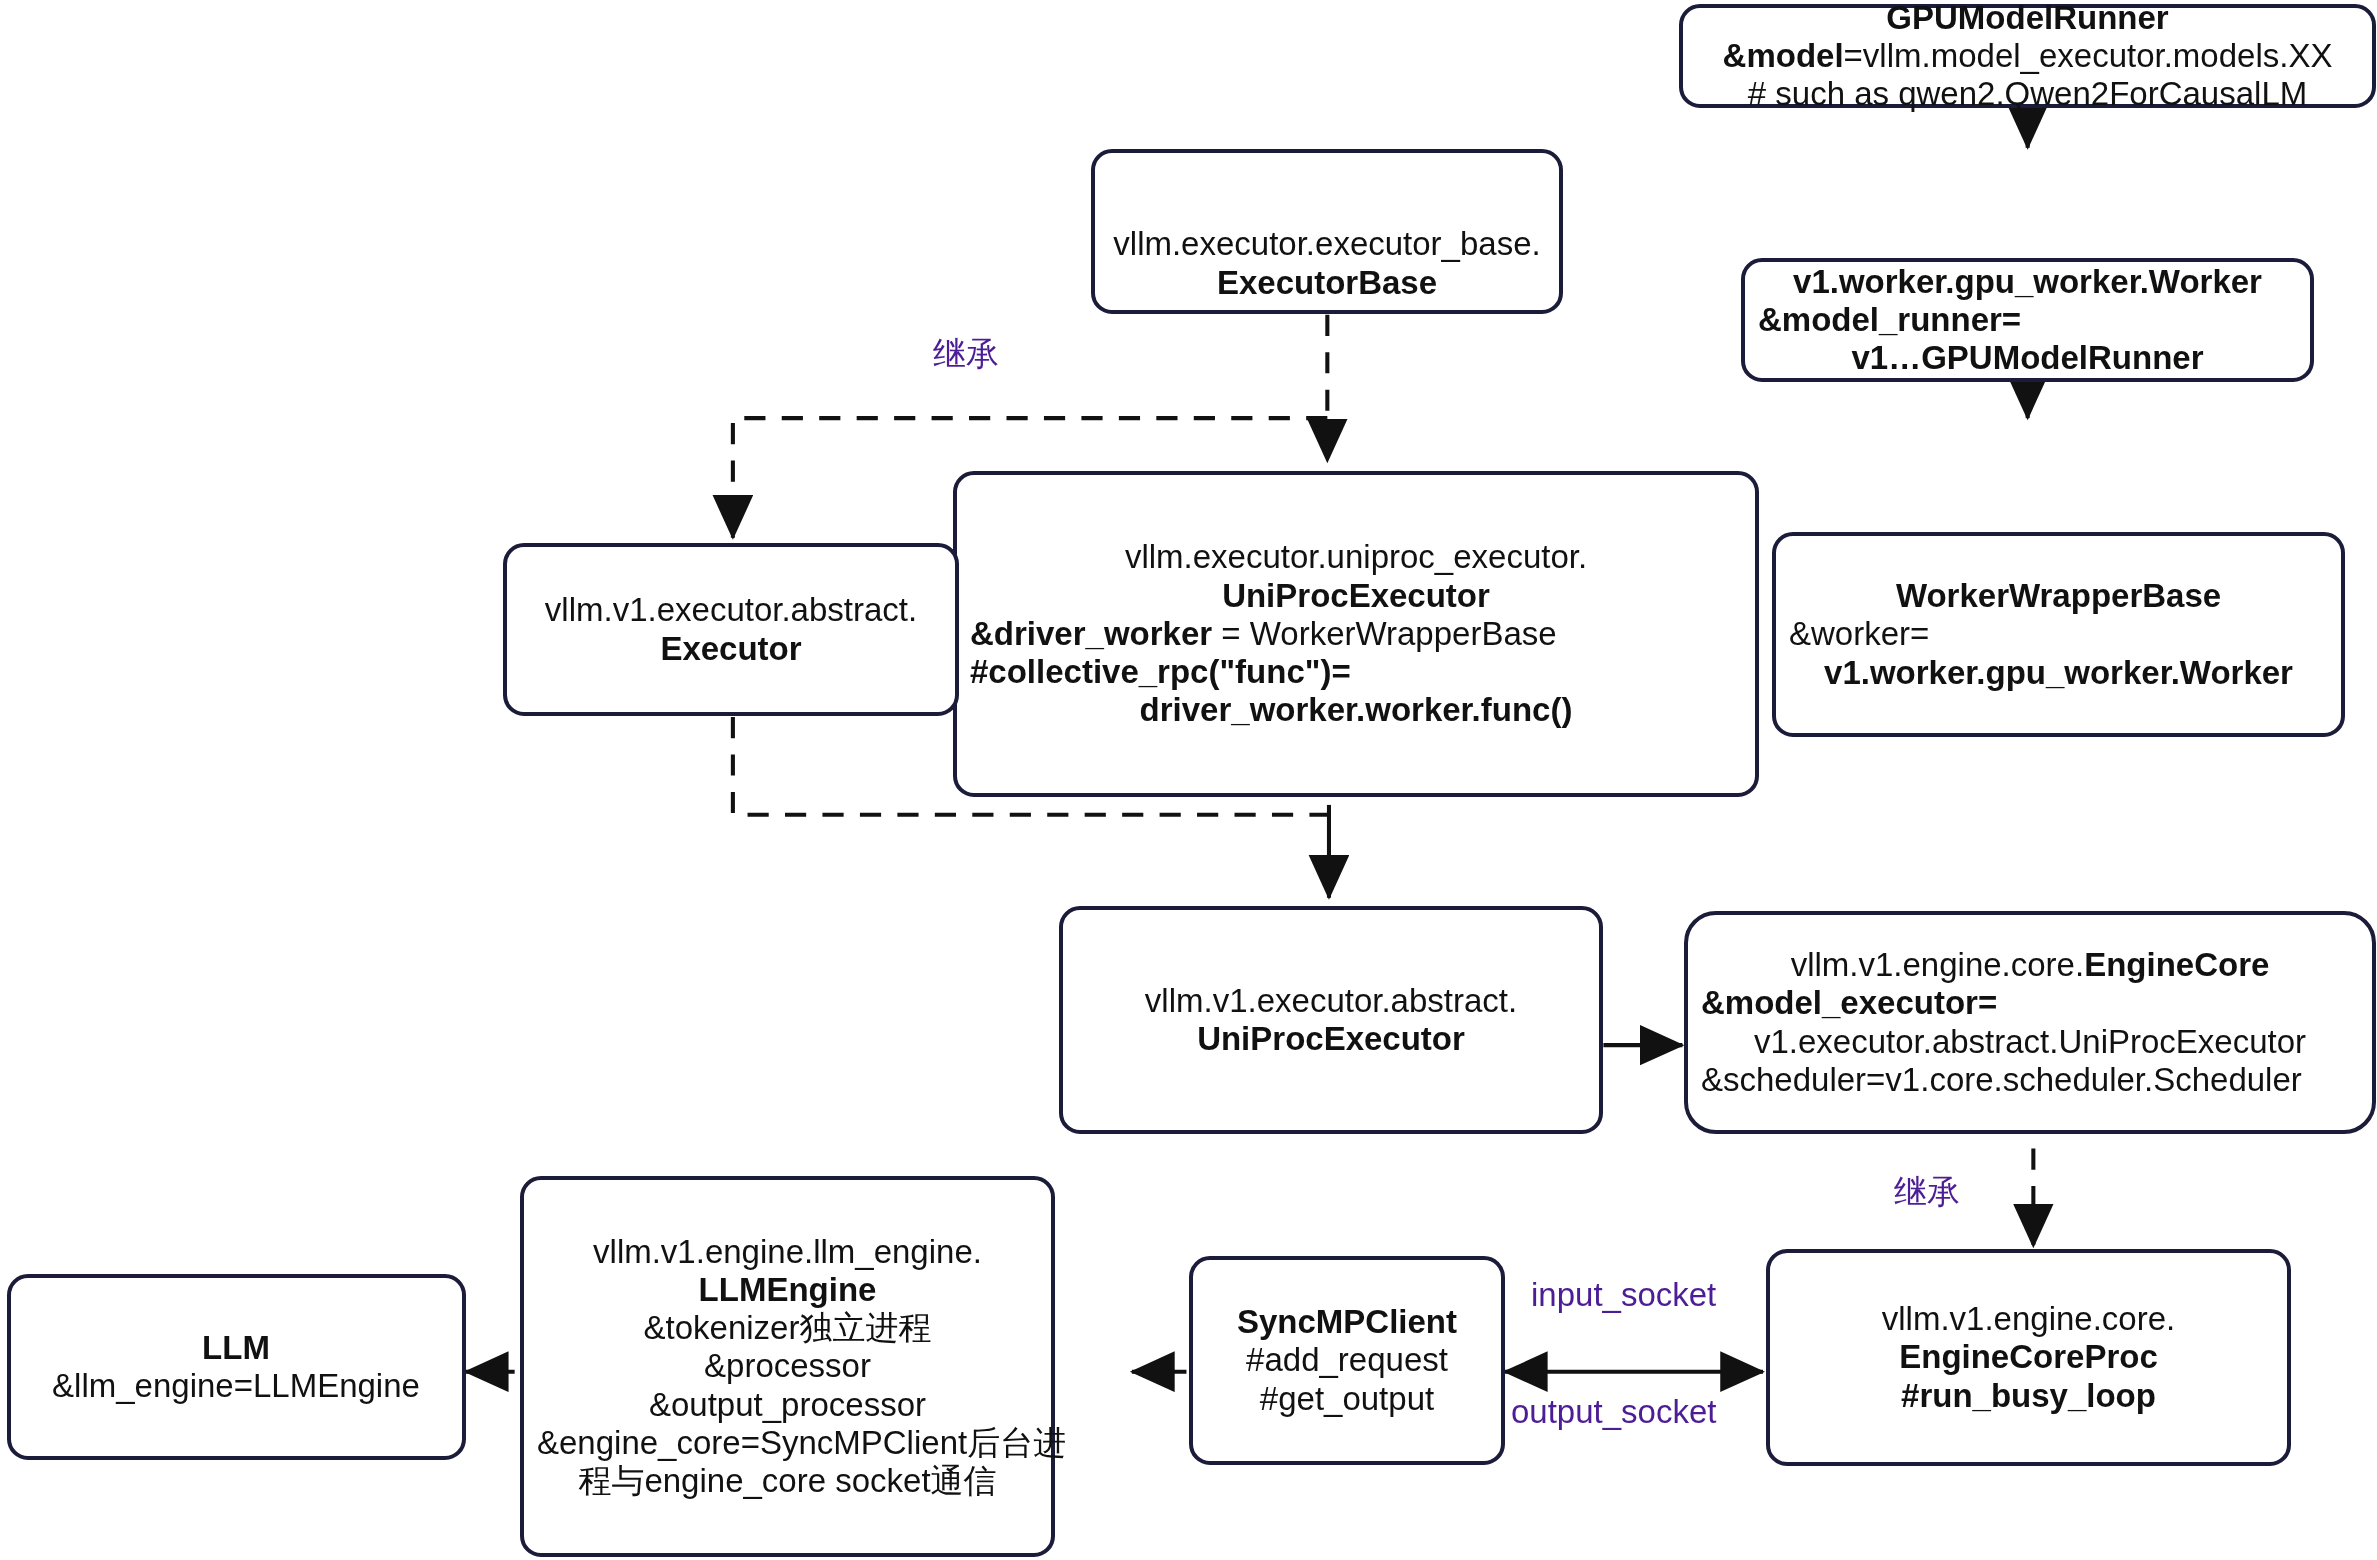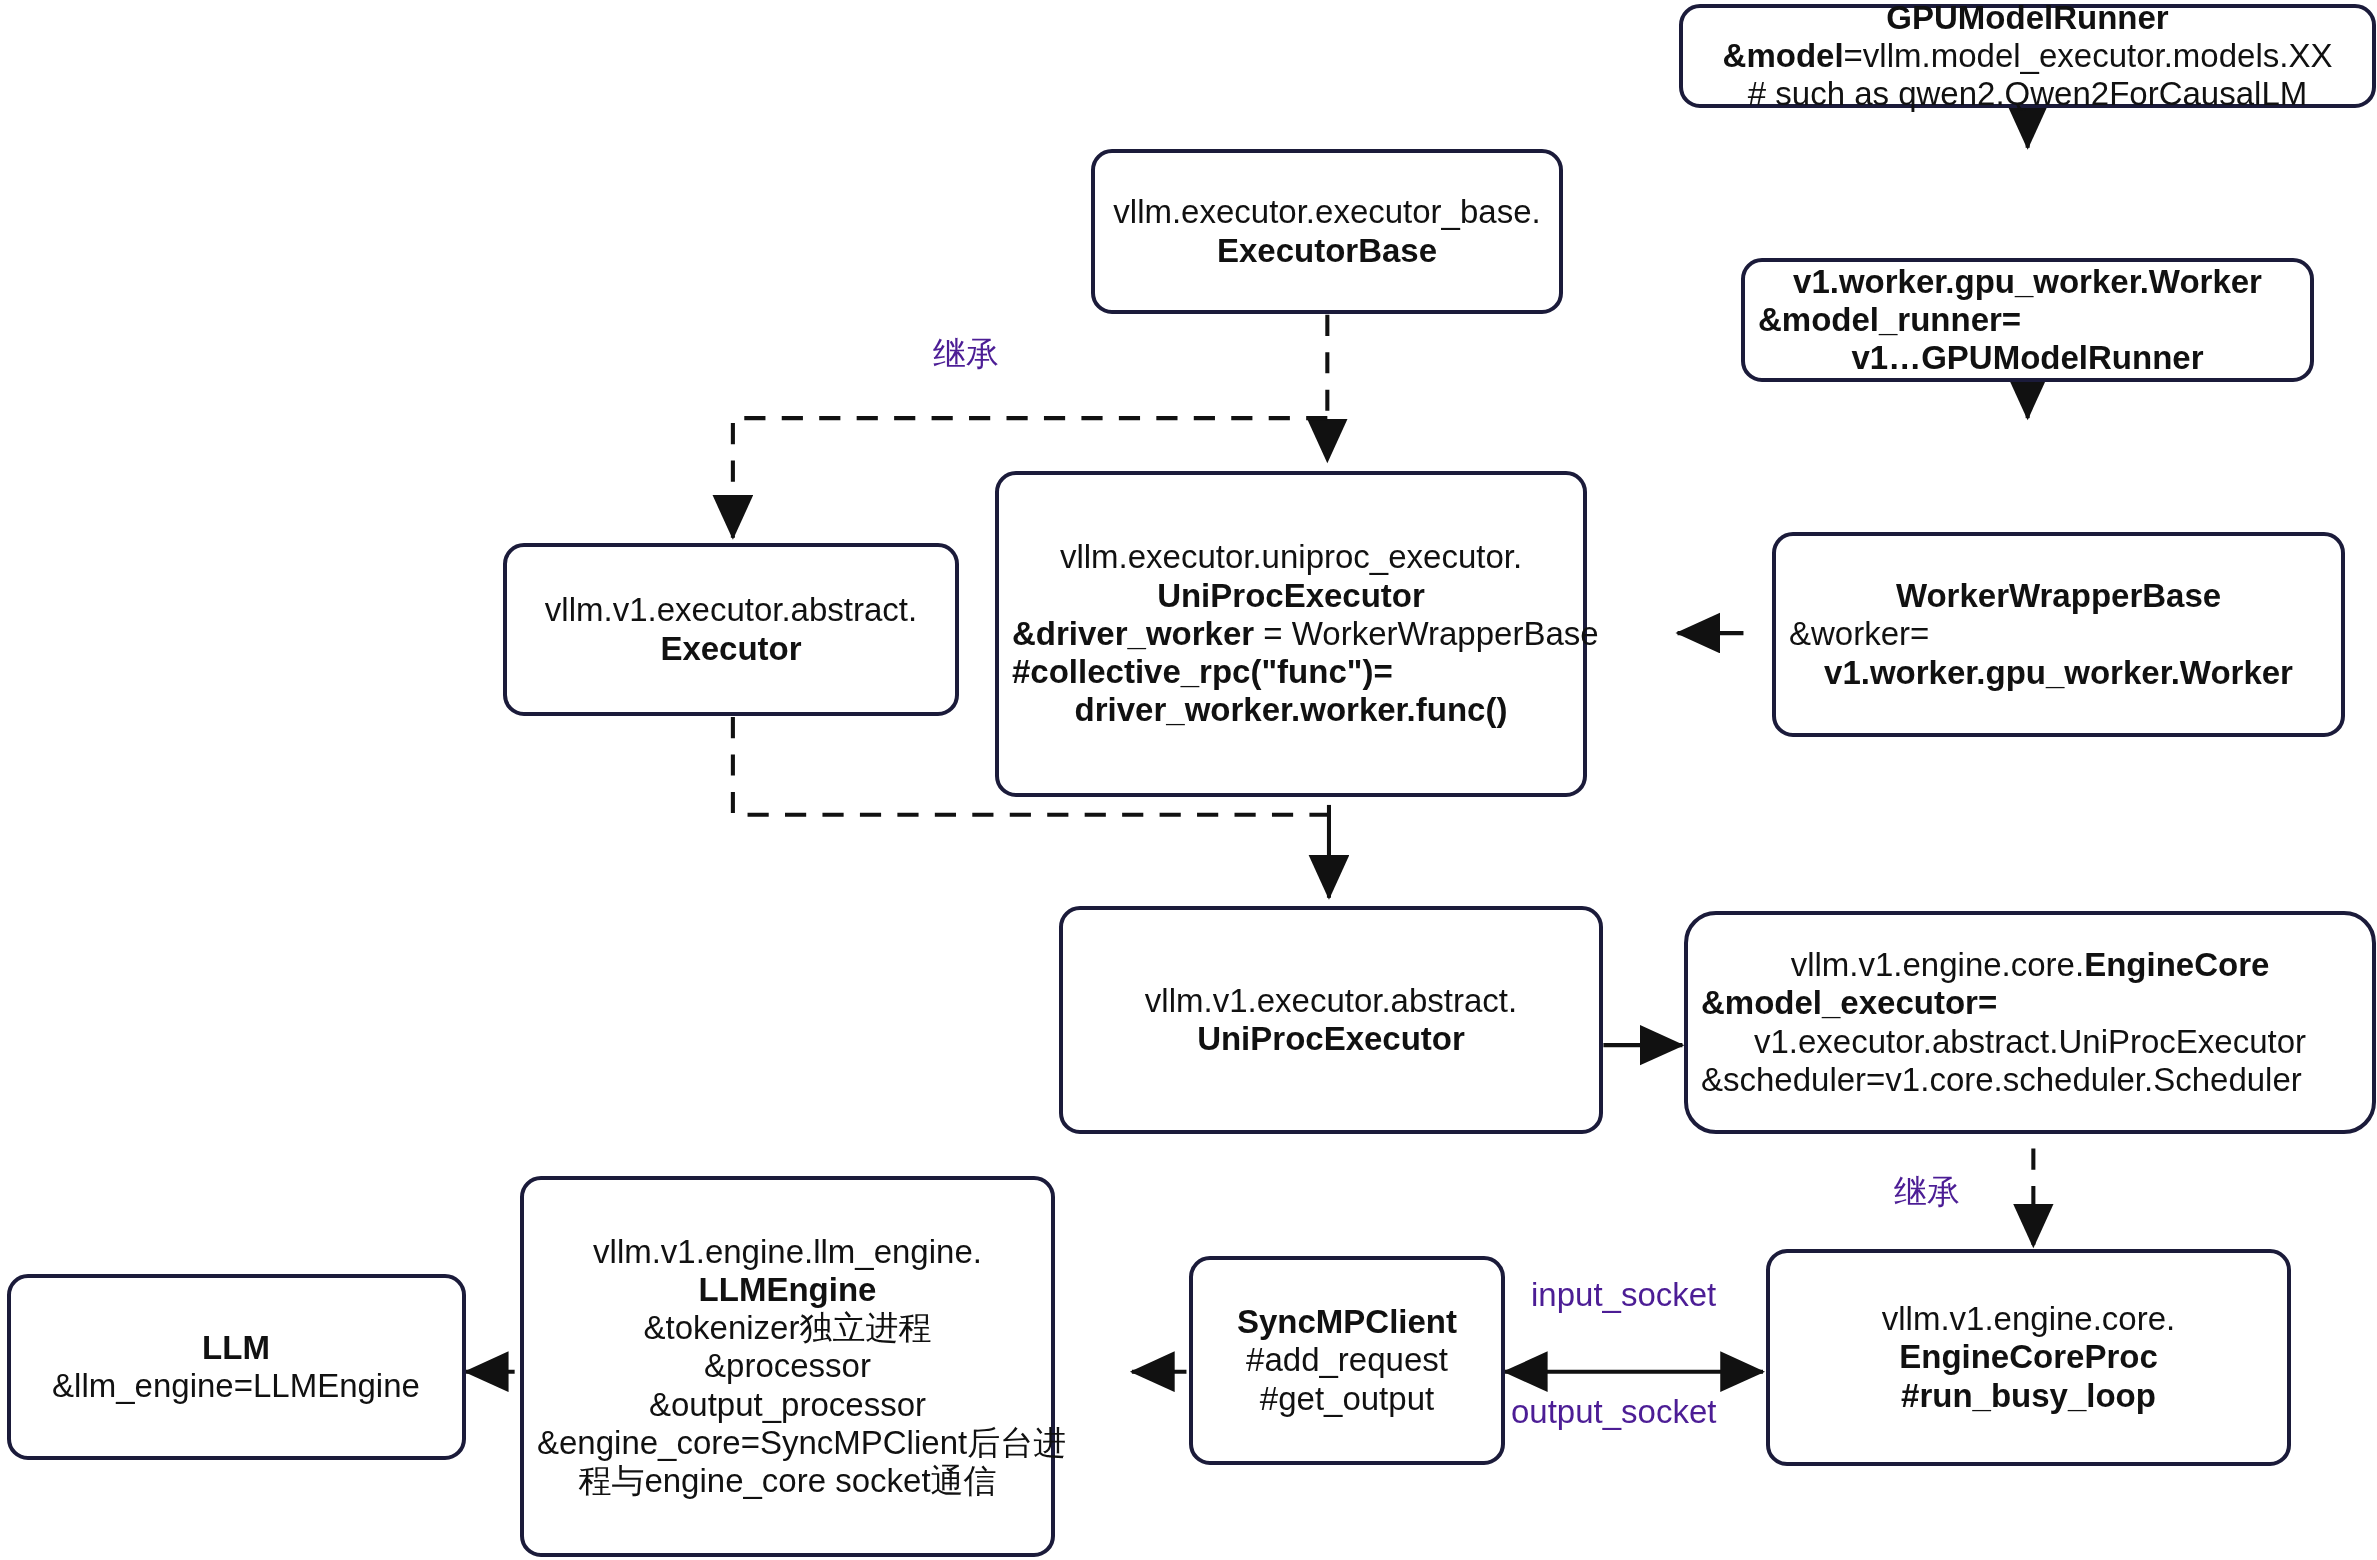--- a/index.html
+++ b/index.html
@@ -133,26 +133,26 @@
     <span class="ln l b">&amp;model_runner=</span>
     <span class="ln c b">v1…GPUModelRunner</span>
   </div>
 
   <div class="node" style="left:1744px; top:532px; width:573px; height:205px;margin-left:28px;">
     <span class="ln c b">WorkerWrapperBase</span>
     <span class="ln l">&amp;worker=</span>
     <span class="ln c b">v1.worker.gpu_worker.Worker</span>
   </div>
 
-  <div class="node" style="left:1091px; top:149px; width:472px; height:165px;">
+  <div class="node" style="left:1091px; top:149px; width:472px; height:165px;justify-content:flex-end;">
     <span class="ln c">vllm.executor.executor_base.</span>
     <span class="ln c b">ExecutorBase</span>
   </div>
 
-  <div class="node" style="left:995px; top:471px; width:592px; height:326px;">
+  <div class="node" style="left:953px; top:471px; width:806px; height:326px;">
     <span class="ln c">vllm.executor.uniproc_executor.</span>
     <span class="ln c b">UniProcExecutor</span>
     <span class="ln l"><b>&amp;driver_worker</b> = WorkerWrapperBase</span>
     <span class="ln l b">#collective_rpc("func")=</span>
     <span class="ln c b">driver_worker.worker.func()</span>
   </div>
 
   <div class="node" style="left:503px; top:543px; width:456px; height:173px;">
     <span class="ln c">vllm.v1.executor.abstract.</span>
     <span class="ln c b">Executor</span>

